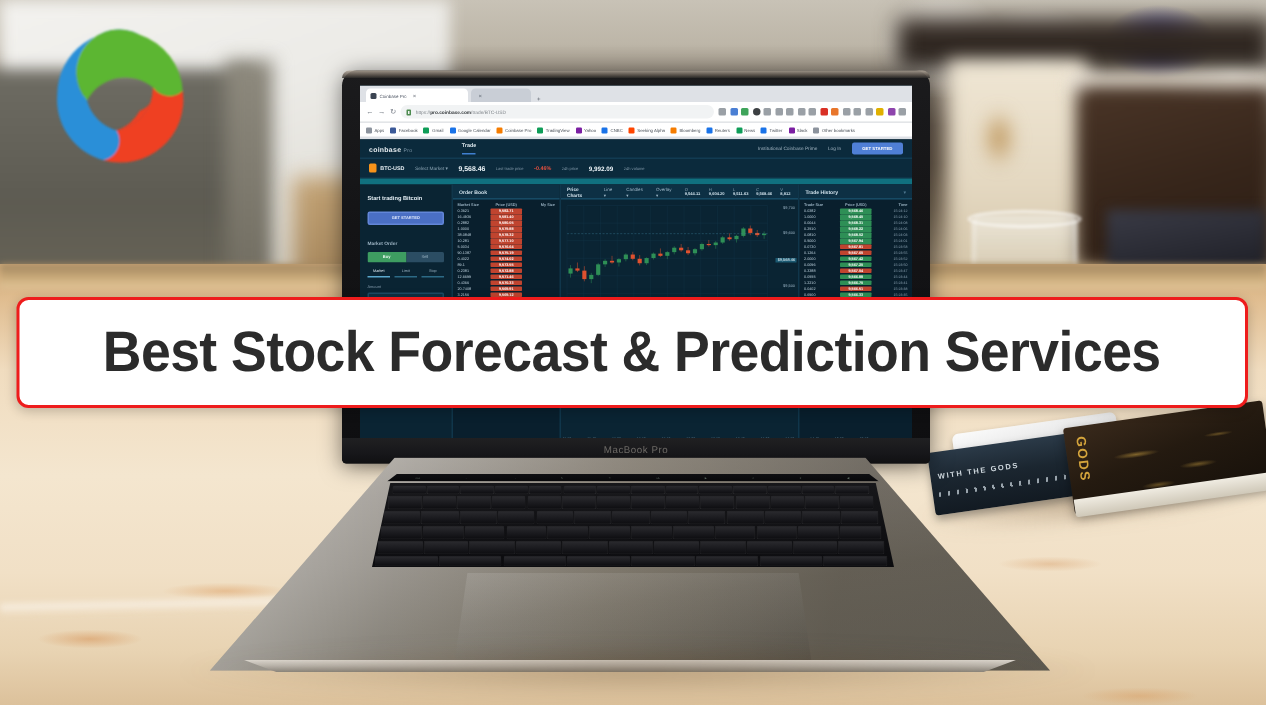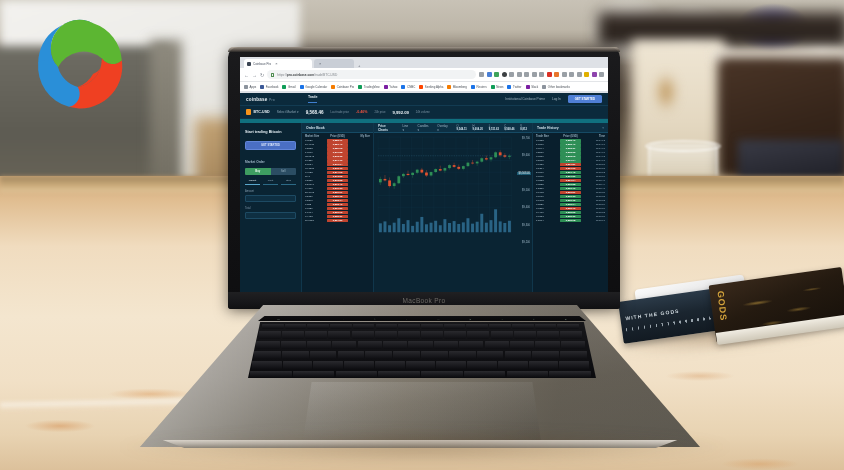--- a/index.html
+++ b/index.html
@@ -1105,14 +1105,17 @@
     </defs>
     <g filter="url(#soft)">
       <path d="M12 48 A38 38 0 0 1 62 12 A26 26 0 0 0 30 52 A12 12 0 0 1 12 48 Z" fill="#2b8fd8"></path>
       <path d="M30 52 A26 26 0 0 1 62 12 A38 38 0 0 1 88 46 A12 12 0 0 1 70 44 A26 26 0 0 0 30 52 Z" fill="#5cb631"></path>
       <path d="M88 46 A38 38 0 0 1 40 88 A12 12 0 0 1 48 70 A26 26 0 0 0 70 44 A12 12 0 0 0 88 46 Z" fill="#ef4023"></path>
       <path d="M12 48 A12 12 0 0 1 30 52 A26 26 0 0 0 48 70 A12 12 0 0 1 40 88 A38 38 0 0 1 12 48 Z" fill="#2b8fd8"></path>
       <path d="M48 70 A26 26 0 0 0 70 44 A12 12 0 0 1 62 58 A26 26 0 0 1 48 70 Z" fill="#ef4023"></path>
     </g>
   </svg>
 
+  <div id="title-banner">
+    <span id="title-text">Best Stock Forecast &amp; Prediction Services</span>
+  </div>
 
 </div>
 
 </body></html>

